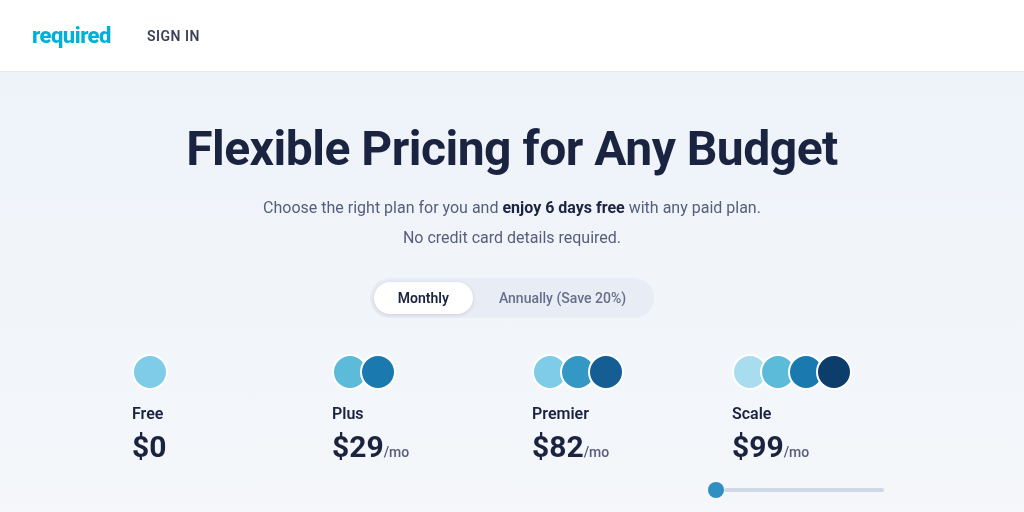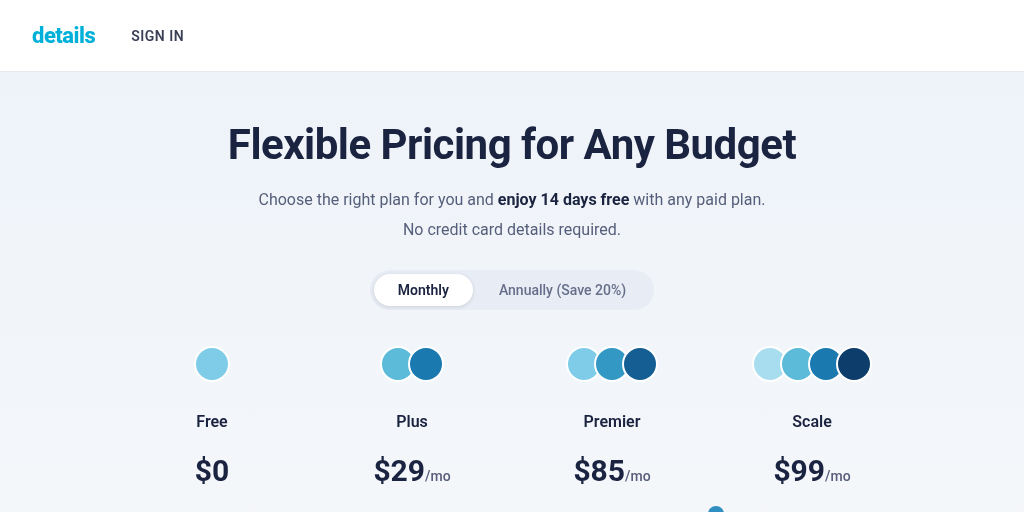--- a/index.html
+++ b/index.html
@@ -66,21 +66,21 @@
       cursor: pointer;
     }
 
     
     .hero {
       background: linear-gradient(180deg, #eef3f9 0%, #f5f7fa 100%);
       text-align: center;
       padding: 48px 20px 36px;
     }
     .hero h1 {
-      font-size: 42px;
+      font-size: 48px;
       font-weight: 700;
       color: #1a2340;
       margin-bottom: 18px;
       letter-spacing: -0.5px;
     }
     .hero p {
       font-size: 16px;
       color: #555e7a;
       line-height: 1.6;
       margin-bottom: 4px;
@@ -123,23 +123,22 @@
     
     .cards-row {
       display: flex;
       justify-content: center;
       gap: 40px;
       padding: 0 60px;
     }
     .plan-card {
       display: flex;
       flex-direction: column;
-      align-items: center;
+      align-items: flex-start;
       width: 160px;
-      gap: 16px;
     }
     .plan-icons {
       display: flex;
       margin-bottom: 14px;
     }
     .circle {
       width: 36px;
       height: 36px;
       border-radius: 50%;
       margin-left: -8px;
@@ -203,31 +202,31 @@
       height: 4px;
       background: #d0d8e8;
       border-radius: 2px;
     }
   </style>
 </head>
 <body>
 
 <nav>
   <div class="logo">
-    <span>details</span>
+    <span>required</span>
   </div>
   <div class="nav-actions">
     <span class="sign-in">SIGN IN</span>
   </div>
 </nav>
 
 <section class="hero">
   <h1>Flexible Pricing for Any Budget</h1>
   <p>
-    Choose the right plan for you and <strong>enjoy 14 days free</strong> with any paid plan.
+    Choose the right plan for you and <strong>enjoy 6 days free</strong> with any paid plan.
   </p>
   <p>No credit card details required.</p>
 
   <div class="toggle-wrapper">
     <div class="toggle-pill">
       <div class="toggle-option active">Monthly</div>
       <div class="toggle-option inactive">Annually (Save 20%)</div>
     </div>
   </div>
 
@@ -255,21 +254,21 @@
     </div>
 
     <div class="plan-card">
       <div class="plan-icons">
         <div class="circle premier-c1"></div>
         <div class="circle premier-c2"></div>
         <div class="circle premier-c3"></div>
       </div>
       <div class="plan-name">Premier</div>
       <div class="plan-price">
-        <span class="amount">$85</span><span class="per">/mo</span>
+        <span class="amount">$82</span><span class="per">/mo</span>
       </div>
     </div>
 
     <div class="plan-card">
       <div class="plan-icons">
         <div class="circle scale-c1"></div>
         <div class="circle scale-c2"></div>
         <div class="circle scale-c3"></div>
         <div class="circle scale-c4"></div>
       </div>

